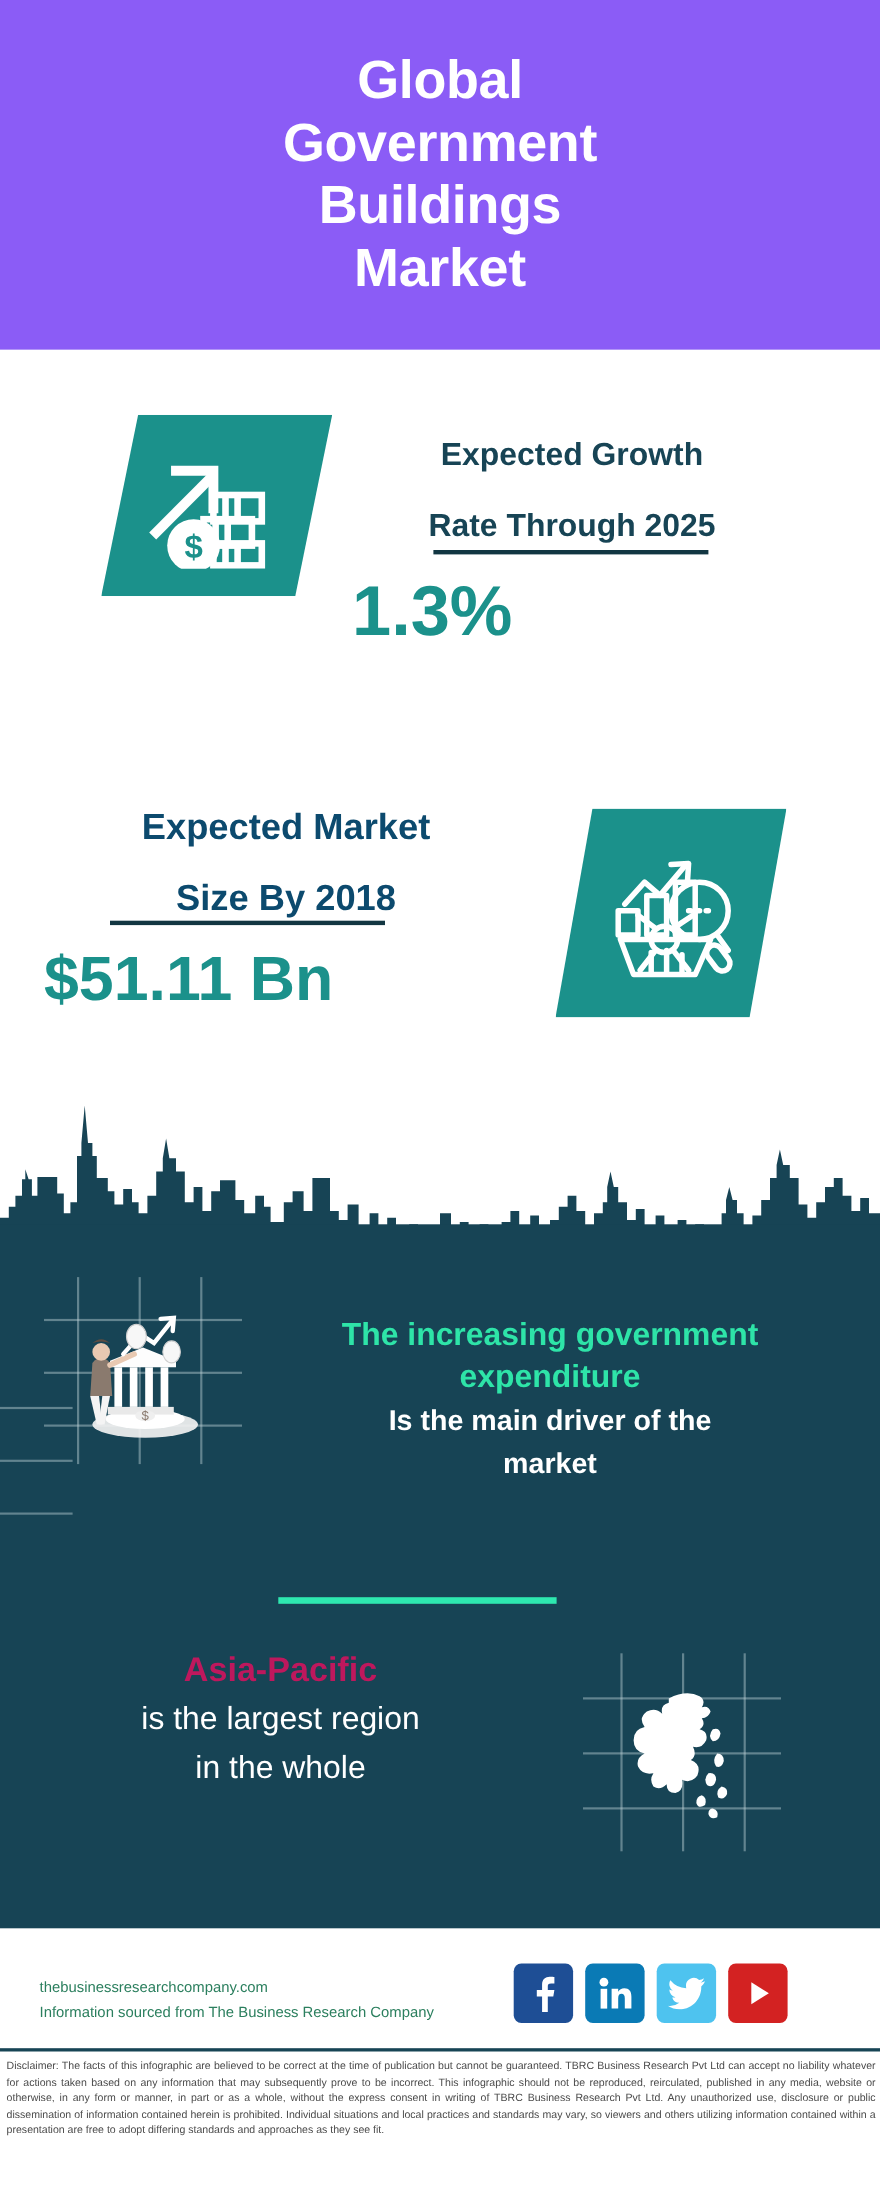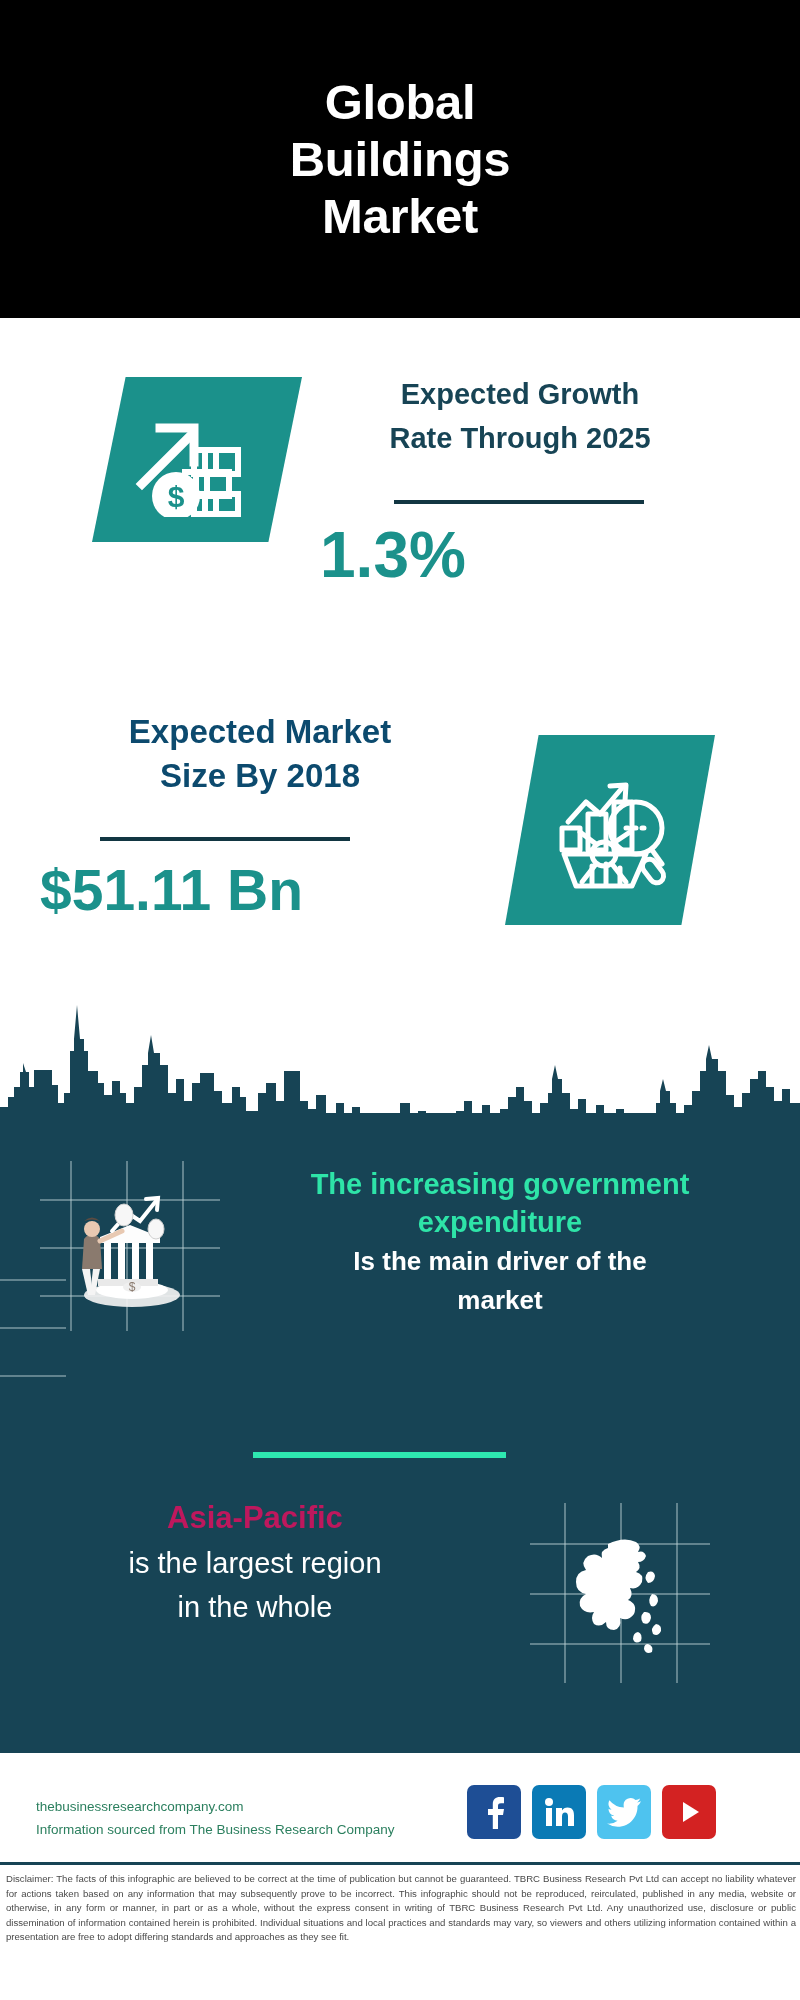--- a/index.html
+++ b/index.html
@@ -1,36 +1,36 @@
 <!DOCTYPE html>
 <html><head>
 <meta charset="utf-8">
 <style>
   html,body{margin:0;padding:0;background:#fff;}
   body{width:800px;height:2000px;font-family:"Liberation Sans",sans-serif;overflow:hidden;}
   .page{position:relative;width:800px;height:2000px;background:#ffffff;}
 
   
-  .header{position:absolute;left:0;top:0;width:800px;height:318px;background:#000000;
+  .header{position:absolute;left:0;top:0;width:800px;height:318px;background:#8b5cf6;
           display:flex;align-items:center;justify-content:center;}
   .header-title{color:#ffffff;font-weight:bold;font-size:49px;line-height:57px;text-align:center;
                 letter-spacing:-.3px;padding:0 40px;}
   .header-title .ln{display:block;white-space:nowrap;}
 
   
   .white-zone{position:absolute;left:0;top:318px;width:800px;height:675px;background:#fff;}
 
   
   .para{position:absolute;background:#1b918b;
         clip-path:polygon(16% 0,100% 0,84% 100%,0 100%);
         display:flex;align-items:center;justify-content:center;}
   .para svg{display:block;}
 
   .stat-head{position:absolute;color:#174455;font-weight:bold;text-align:center;}
-  .stat-head .ln{display:block;white-space:nowrap;}
+  .stat-head .ln{display:block;white-space:nowrap;margin-top:20px;}
   .rule{position:absolute;height:4px;background:#123642;}
   .stat-value{position:absolute;color:#1b918b;font-weight:bold;text-align:left;white-space:nowrap;}
 
   
   #growth-icon{left:92px;top:377px;width:210px;height:165px;}
   #growth-head{left:320px;top:372px;width:400px;font-size:29px;line-height:44px;}
   #growth-rule{left:394px;top:500px;width:250px;}
   #growth-value{left:320px;top:516px;width:400px;font-size:64px;line-height:78px;}
 
   
@@ -45,21 +45,21 @@
 
   
   .dark{position:absolute;left:0;top:1113px;width:800px;height:637px;background:#174455;overflow:hidden;}
 
   .grid-box{position:absolute;}
   .grid-box .gl{position:absolute;background:rgba(190,210,215,.45);}
 
   .illus{position:absolute;}
 
   .driver-text{position:absolute;left:230px;top:1165px;width:540px;text-align:center;}
-  .driver-green{display:block;color:#2ee4a8;font-weight:bold;font-size:29px;line-height:38px;}
+  .driver-green{display:block;color:#2ee4a8;font-weight:bold;font-size:29px;line-height:38px;margin-top:30px;}
   .driver-white{display:block;color:#ffffff;font-weight:bold;font-size:26px;line-height:37px;margin-top:2px;}
 
   .divider-green{position:absolute;left:253px;top:1452px;width:253px;height:6px;background:#2ee8b0;}
 
   .region-text{position:absolute;left:30px;top:1495px;width:450px;text-align:center;}
   .region-green{display:block;color:#be185d;font-weight:bold;font-size:31px;line-height:46px;}
   .region-white{display:block;color:#ffffff;font-size:29px;line-height:44px;}
 
   
   .footer{position:absolute;left:0;top:1753px;width:800px;height:108px;background:#fff;}
@@ -78,20 +78,21 @@
               line-height:14.6px;text-align:justify;}
 </style>
 </head>
 <body>
 
 <div class="page">
 
   <div class="header">
     <div class="header-title">
       <span class="ln">Global</span>
+      <span class="ln">Government</span>
       <span class="ln">Buildings</span>
       <span class="ln">Market</span>
     </div>
   </div>
 
   <div class="white-zone"></div>
 
   <div class="para" id="growth-icon">
     <svg width="130" height="115" viewBox="0 0 130 115">
       <g fill="none" stroke="#ffffff" stroke-width="9" stroke-linecap="square">

